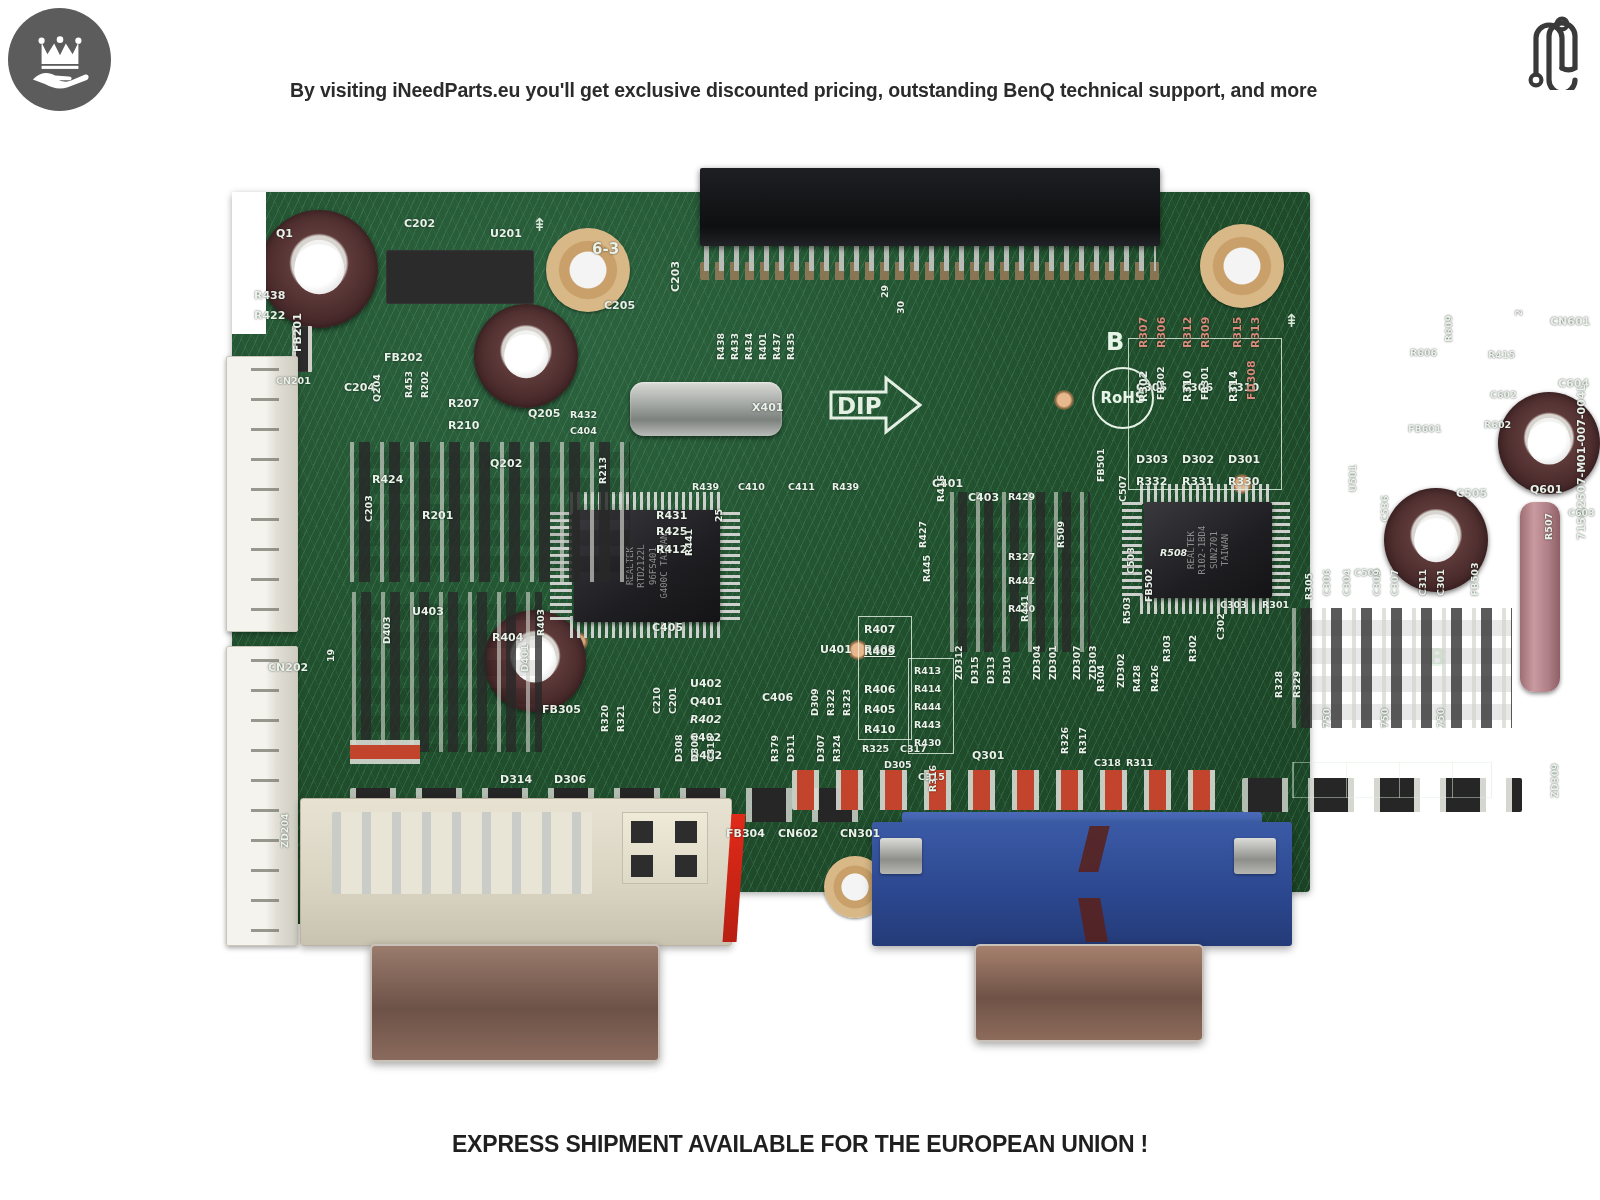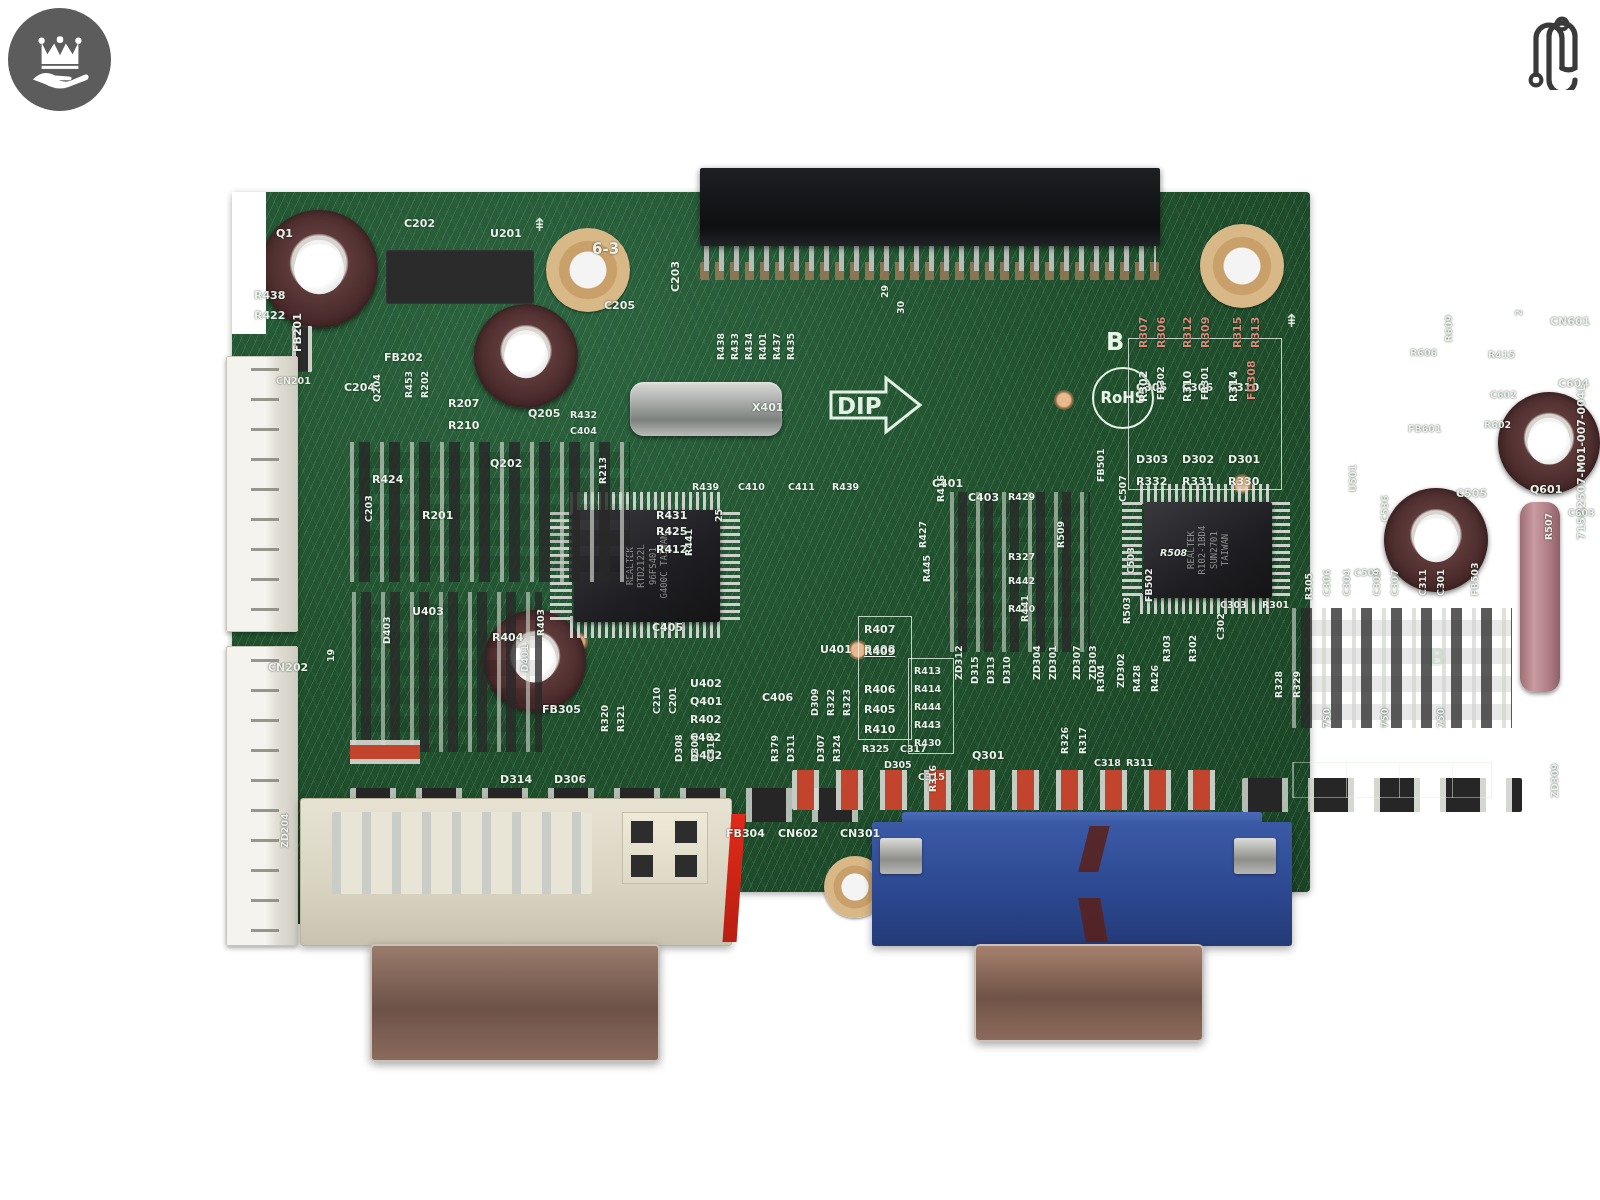--- a/index.html
+++ b/index.html
@@ -264,20 +264,21 @@
     <svg viewBox="0 0 64 64" aria-hidden="true">
       <path fill="#ffffff" d="M13 14 L19 26 L26 15 L32 27 L38 15 L45 26 L51 14 L51 36 L13 36 Z"></path>
       <rect fill="#ffffff" x="13" y="38" width="38" height="3.2"></rect>
       <circle fill="#ffffff" cx="13" cy="12" r="3.2"></circle>
       <circle fill="#ffffff" cx="32" cy="11" r="3.4"></circle>
       <circle fill="#ffffff" cx="51" cy="12" r="3.2"></circle>
       <path fill="#ffffff" d="M4 52 C12 44 20 44 27 48 L41 49 C45 49 45 53 41 53 L31 53 C36 55 40 55 44 53 L58 47 C62 46 63 51 59 53 L40 60 C32 63 24 61 17 57 Z"></path>
     </svg>
   </div>
 
+  <div id="promo">By visiting iNeedParts.eu you'll get exclusive discounted pricing, outstanding BenQ technical support, and more</div>
 
   <div id="logo">
     <svg id="logo-mark" viewBox="0 0 62 74" aria-hidden="true">
       <g fill="none" stroke="#3a3a3a" stroke-width="5.2" stroke-linecap="round">
         <path d="M12 58 L12 22 A13 13 0 0 1 38 22 L38 52"></path>
         <path d="M38 52 A13 13 0 0 0 51 52 L51 20 A13 13 0 0 0 25 20 L25 64 A13 13 0 0 0 51 64"></path>
       </g>
       <circle cx="12" cy="64" r="5.4" fill="none" stroke="#3a3a3a" stroke-width="4.2"></circle>
       <circle cx="38" cy="8" r="5.4" fill="none" stroke="#3a3a3a" stroke-width="4.2"></circle>
     </svg>
@@ -510,21 +511,21 @@
         <span class="lbl " style="left: 1006px; top: 314px;">R330</span>
         <span class="lbl " style="left: 190px; top: 444px;">U403</span>
         <span class="lbl " style="left: 270px; top: 470px;">R404</span>
         <span class="lbl sm rot" style="left: 314px; top: 474px;">R403</span>
         <span class="lbl sm rot" style="left: 160px; top: 482px;">D403</span>
         <span class="lbl sm rot" style="left: 298px; top: 510px;">D401</span>
         <span class="lbl " style="left: 430px; top: 460px;">C405</span>
         <span class="lbl " style="left: 540px; top: 530px;">C406</span>
         <span class="lbl " style="left: 468px; top: 516px;">U402</span>
         <span class="lbl " style="left: 468px; top: 534px;">Q401</span>
-        <span class="lbl " style="left: 468px; top: 552px;">R402</span>
+        <span class="lbl " style="left: 468px; top: 552px; font-style: italic;">R402</span>
         <span class="lbl " style="left: 468px; top: 570px;">C402</span>
         <span class="lbl " style="left: 468px; top: 588px;">D402</span>
         <span class="lbl sm rot" style="left: 430px; top: 552px;">C210</span>
         <span class="lbl sm rot" style="left: 446px; top: 552px;">C201</span>
         <span class="lbl " style="left: 320px; top: 542px;">FB305</span>
         <span class="lbl sm rot" style="left: 378px; top: 570px;">R320</span>
         <span class="lbl sm rot" style="left: 394px; top: 570px;">R321</span>
         <span class="lbl sm rot" style="left: 588px; top: 554px;">D309</span>
         <span class="lbl sm rot" style="left: 604px; top: 554px;">R322</span>
         <span class="lbl sm rot" style="left: 620px; top: 554px;">R323</span>
@@ -597,14 +598,15 @@
         <span class="lbl " style="left: 46px; top: 500px;">CN202</span>
         <span class="lbl sm rot" style="left: 104px; top: 500px;">19</span>
         <span class="lbl sm rot" style="left: 58px; top: 686px;">ZD204</span>
         <span class="lbl sm rot" style="left: 1322px; top: 378px;">R507</span>
         <span class="lbl  rot" style="left: 1354px; top: 378px;">715G2507-M01-007-004L</span>
         <span class="lbl sm" style="left: 1346px; top: 346px;">C603</span>
       </div>
 
   </div>
 
+  <div id="footer">EXPRESS SHIPMENT AVAILABLE FOR THE EUROPEAN UNION !</div>
 
 </div>
 
 </body></html>

